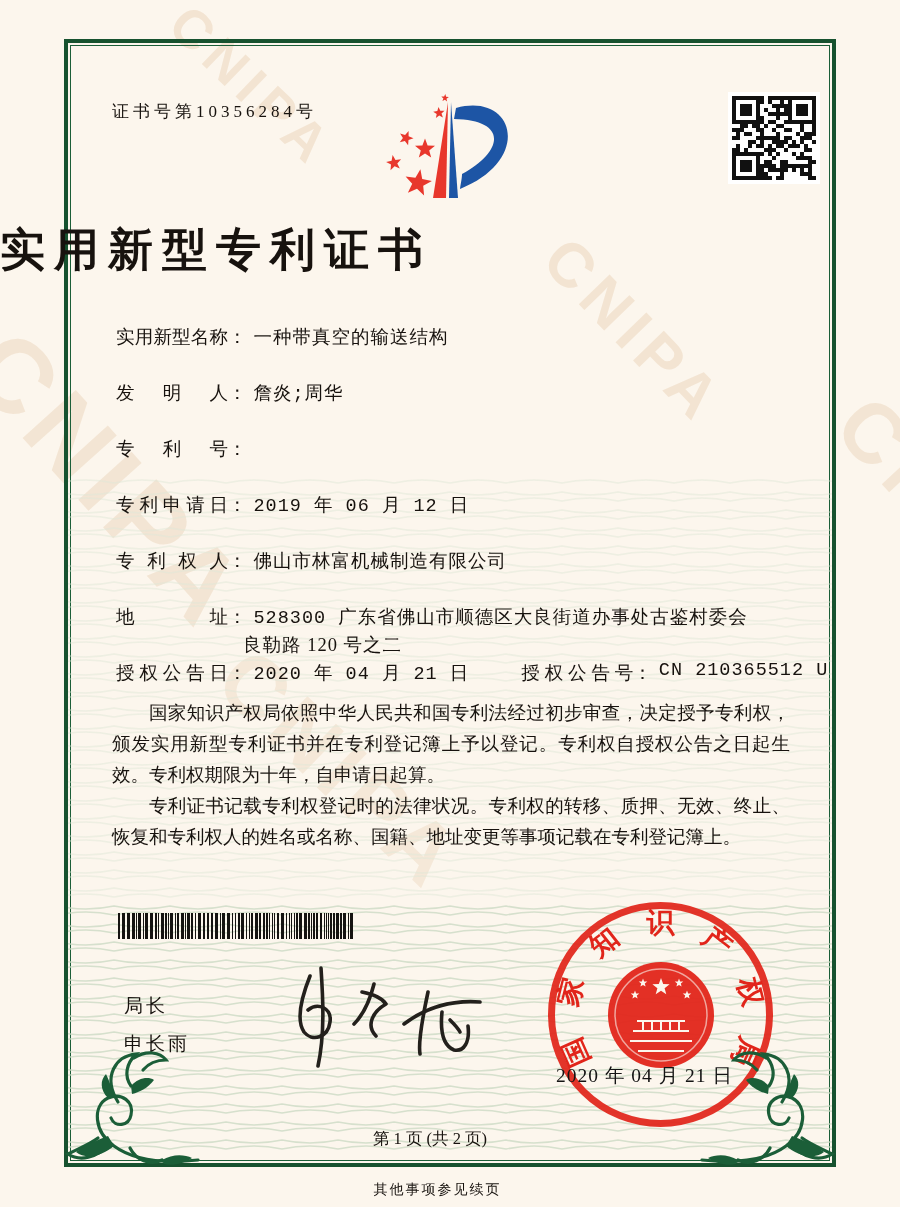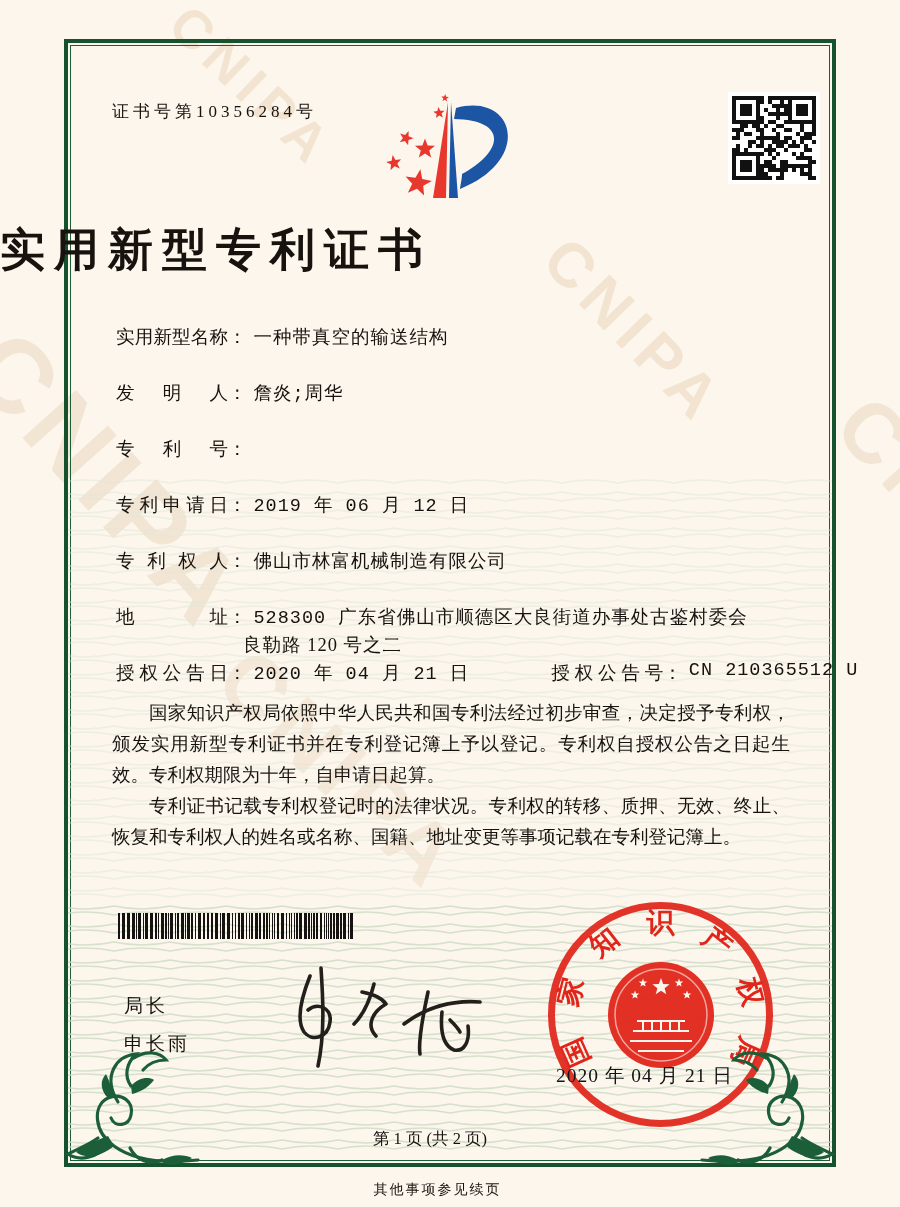--- a/index.html
+++ b/index.html
@@ -26,21 +26,21 @@
   .cert-no{position:absolute;left:112px;top:100px;font-size:17px;letter-spacing:4px;}
   .logo{position:absolute;left:365px;top:86px;}
   .qr{position:absolute;left:728px;top:92px;width:92px;height:92px;background:#fff;}
   .doc-title{position:absolute;left:0;top:220px;width:800px;
              font-size:45px;font-weight:bold;letter-spacing:9px;}
   .row{position:absolute;left:116px;font-size:18.5px;display:flex;white-space:nowrap;font-family:Liberation Mono, monospace;}
   .lbl{display:inline-block;width:112px;text-align:justify;text-align-last:justify;}
   .colon{display:inline-block;}
   .val{display:inline-block;margin-left:7px;letter-spacing:1px;}
   .addr2{position:absolute;left:243px;top:632px;font-size:18.5px;letter-spacing:1px;}
-  .pair2{margin-left:82px;display:flex;}
+  .pair2{margin-left:52px;display:flex;}
   .paras{position:absolute;left:112px;top:698px;width:678px;font-size:18.5px;
          line-height:31px;text-align:justify;}
   .paras p{margin:0;text-indent:2em;}
   .barcode{position:absolute;left:118px;top:913px;}
   .sig-title{position:absolute;left:124px;top:993px;font-size:19px;letter-spacing:3px;}
   .sig-name{position:absolute;left:124px;top:1031px;font-size:19px;letter-spacing:3px;}
   .signature{position:absolute;left:258px;top:962px;z-index:5;}
   
   .seal{position:absolute;left:548px;top:902px;width:225px;height:225px;z-index:5;}
   .seal-ring{position:absolute;left:0;top:0;width:211px;height:211px;border:7px solid #e1251a;

